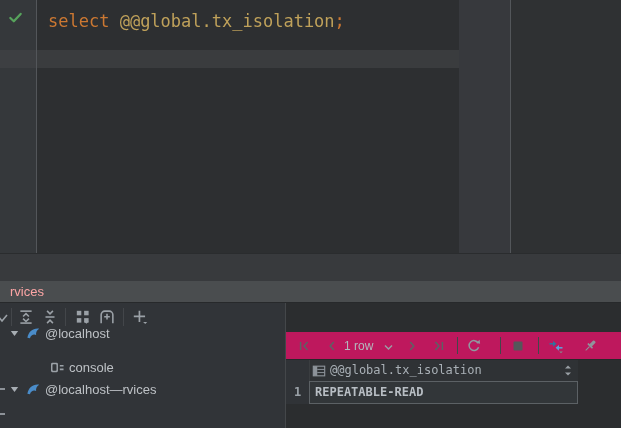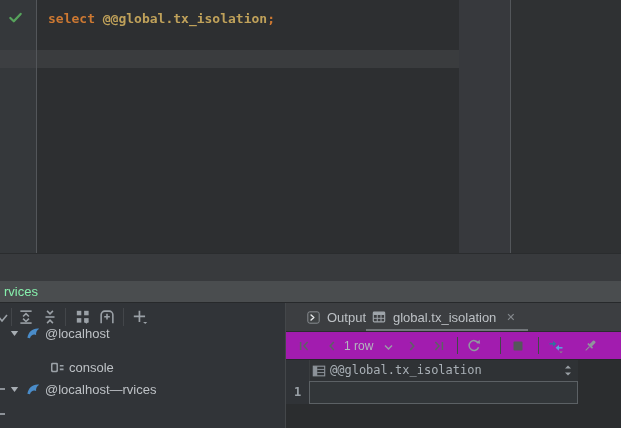--- a/index.html
+++ b/index.html
@@ -8,34 +8,34 @@
   .abs{position:absolute;}
   svg{display:block;}
 
   
   .top{left:0;top:0;width:621px;height:253px;background:#2d2f31;}
   .caret-line{left:0;top:50px;width:459px;height:18px;background:#3a3c3e;}
   .ed-gutter{left:0;top:0;width:36px;height:253px;background:#35383b;}
   .ed-gutter .stripe{left:0;top:50px;width:36px;height:18px;background:#3d3f42;}
   .gutter-line{left:36px;top:0;width:1px;height:253px;background:#53565a;}
   .check-ic{left:8px;top:10px;}
-  .code-line{left:48px;top:11px;font-family:"DejaVu Sans Mono",monospace;font-size:13px;
-             font-weight:700;letter-spacing:0;white-space:pre;}
+  .code-line{left:48px;top:11px;font-family:"DejaVu Sans Mono",monospace;font-size:17px;
+             font-weight:400;letter-spacing:0;white-space:pre;}
   .kw{color:#CC7832;}
   .vr{color:#BFA15A;}
   .sc{color:#CC7832;}
   .right-col{left:459px;top:0;width:51px;height:253px;background:#37393d;}
   .vline2{left:510px;top:0;width:1px;height:253px;background:#53565a;}
   .right-pane{left:511px;top:0;width:110px;height:253px;background:#2f3133;}
 
   
   .splitter{left:0;top:253px;width:621px;height:28px;background:#383a3d;border-top:1px solid #2a2c2e;box-sizing:border-box;}
   .svc-header{left:0;top:281px;width:621px;height:22px;background:#4a4d4f;
               border-bottom:1px solid #27292b;box-sizing:border-box;
-              color:#86efac;font-size:13px;line-height:21px;padding-left:4px;}
+              color:#fca5a5;font-size:13px;line-height:21px;padding-left:10px;}
 
   
   .lower{left:0;top:303px;width:621px;height:125px;}
   .left-panel{left:0;top:0;width:285px;height:125px;background:#313438;overflow:hidden;}
   .panel-div{left:285px;top:0;width:1px;height:125px;background:#44474a;}
   .right-panel{left:286px;top:0;width:335px;height:125px;background:#2b2d2f;overflow:hidden;}
 
   
   .tbar{left:0;top:0;width:285px;height:28px;}
   .tsep{top:5px;width:1px;height:18px;background:#43464a;}
@@ -48,21 +48,21 @@
   .tlabel{white-space:nowrap;}
 
   
   .tab-bar{left:0;top:0;width:335px;height:29px;background:#3c3e41;border-bottom:1px solid #2a2c2d;box-sizing:border-box;}
   .tab{top:0;height:28px;display:flex;align-items:center;color:#bdc1c5;font-size:13px;}
   .tab .ic{margin-right:7px;}
   .underline{left:80px;top:26px;width:162px;height:2px;background:#72767a;}
   .tclose{margin-left:10px;}
 
   
-  .page-bar{left:0;top:29px;width:335px;height:28px;background:#a21caf;border-bottom:1px solid #26282a;box-sizing:border-box;}
+  .page-bar{left:0;top:29px;width:335px;height:28px;background:#be185d;border-bottom:1px solid #26282a;box-sizing:border-box;}
   .pbtn{top:6px;width:16px;height:16px;}
   .psep{top:5px;width:1px;height:17px;background:#43464a;}
   .rows-lbl{top:7px;color:#b3b9be;font-size:12px;}
 
   
   .grid{left:0;top:57px;width:335px;height:68px;background:#2b2d2f;}
   .g-gutter{left:0;top:0;width:23px;height:44px;background:#303337;}
   .g-header{left:23px;top:0;width:269px;height:21px;background:#2f3235;}
   .g-hline{left:23px;top:0;width:1px;height:44px;background:#3a3d40;}
   .g-htext{left:44px;top:3px;font-family:"DejaVu Sans Mono",monospace;font-size:12px;color:#a9b0b6;white-space:pre;}
@@ -193,39 +193,20 @@
       </div>
 
       <div class="abs edge-chip" style="left:0;top:85px;width:5px;height:2px;"></div>
       <div class="abs edge-chip" style="left:0;top:110px;width:5px;height:2px;"></div>
     </div>
 
     <div class="abs panel-div"></div>
 
     <div class="abs right-panel">
 
-      <div class="abs tab-bar">
-        <div class="abs tab" style="left:21px;">
-          <svg class="ic" width="13" height="13" viewBox="0 0 16 16">
-            <rect x="1" y="1" width="14" height="14" rx="2.5" fill="#3f4244" stroke="#8a8e92" stroke-width="1.2"></rect>
-            <path d="M5 5 l3.4 3 L5 11" fill="none" stroke="#e8eaec" stroke-width="1.8" stroke-linecap="round" stroke-linejoin="round"></path>
-          </svg>
-          <span>Output</span>
-        </div>
-        <div class="abs tab" style="left:86px;">
-          <svg class="ic" width="14" height="14" viewBox="0 0 16 16">
-            <rect x="1.5" y="2.5" width="13" height="11" rx="1" fill="none" stroke="#a0a6ac" stroke-width="1.3"></rect>
-            <rect x="1.5" y="2.5" width="13" height="3.2" fill="#a0a6ac"></rect>
-            <path d="M6 5.7 v7.8 M10.3 5.7 v7.8 M1.5 9.5 h13" stroke="#a0a6ac" stroke-width="1.1"></path>
-          </svg>
-          <span>global.tx_isolation</span>
-          <span class="tclose" style="color:#85898d;font-size:11px;">✕</span>
-        </div>
-        <div class="abs underline"></div>
-      </div>
 
       <div class="abs page-bar">
         <svg class="abs pbtn" style="left:10px;" viewBox="0 0 16 16">
           <path d="M4.6 4 v8 M11.6 4 L8 8 l3.6 4" fill="none" stroke="#5d6164" stroke-width="1.5"></path>
         </svg>
         <svg class="abs pbtn" style="left:38px;" viewBox="0 0 16 16">
           <path d="M9.8 4 L6.2 8 l3.6 4" fill="none" stroke="#5d6164" stroke-width="1.5"></path>
         </svg>
         <span class="abs rows-lbl" style="left:58px;">1 row</span>
         <svg class="abs" style="left:98px;top:12px;" width="9" height="7" viewBox="0 0 9 7">
@@ -272,16 +253,17 @@
           <rect x="1.5" y="2.5" width="4.5" height="11" fill="#8d939a"></rect>
           <path d="M6 6.2 h8.5 M6 9.8 h8.5" stroke="#8d939a" stroke-width="1.1"></path>
         </svg>
         <span class="abs g-htext">@@global.tx_isolation</span>
         <svg class="abs g-sort" width="10" height="13" viewBox="0 0 10 13">
           <path d="M2 4.6 L5 1.4 L8 4.6 z" fill="#9aa0a6"></path>
           <path d="M2 8.4 L5 11.6 L8 8.4 z" fill="#9aa0a6"></path>
         </svg>
         <div class="abs g-cell"></div>
         <span class="abs g-num">1</span>
+        <span class="abs g-val">REPEATABLE-READ</span>
       </div>
     </div>
   </div>
 </div>
 
 </body></html>

